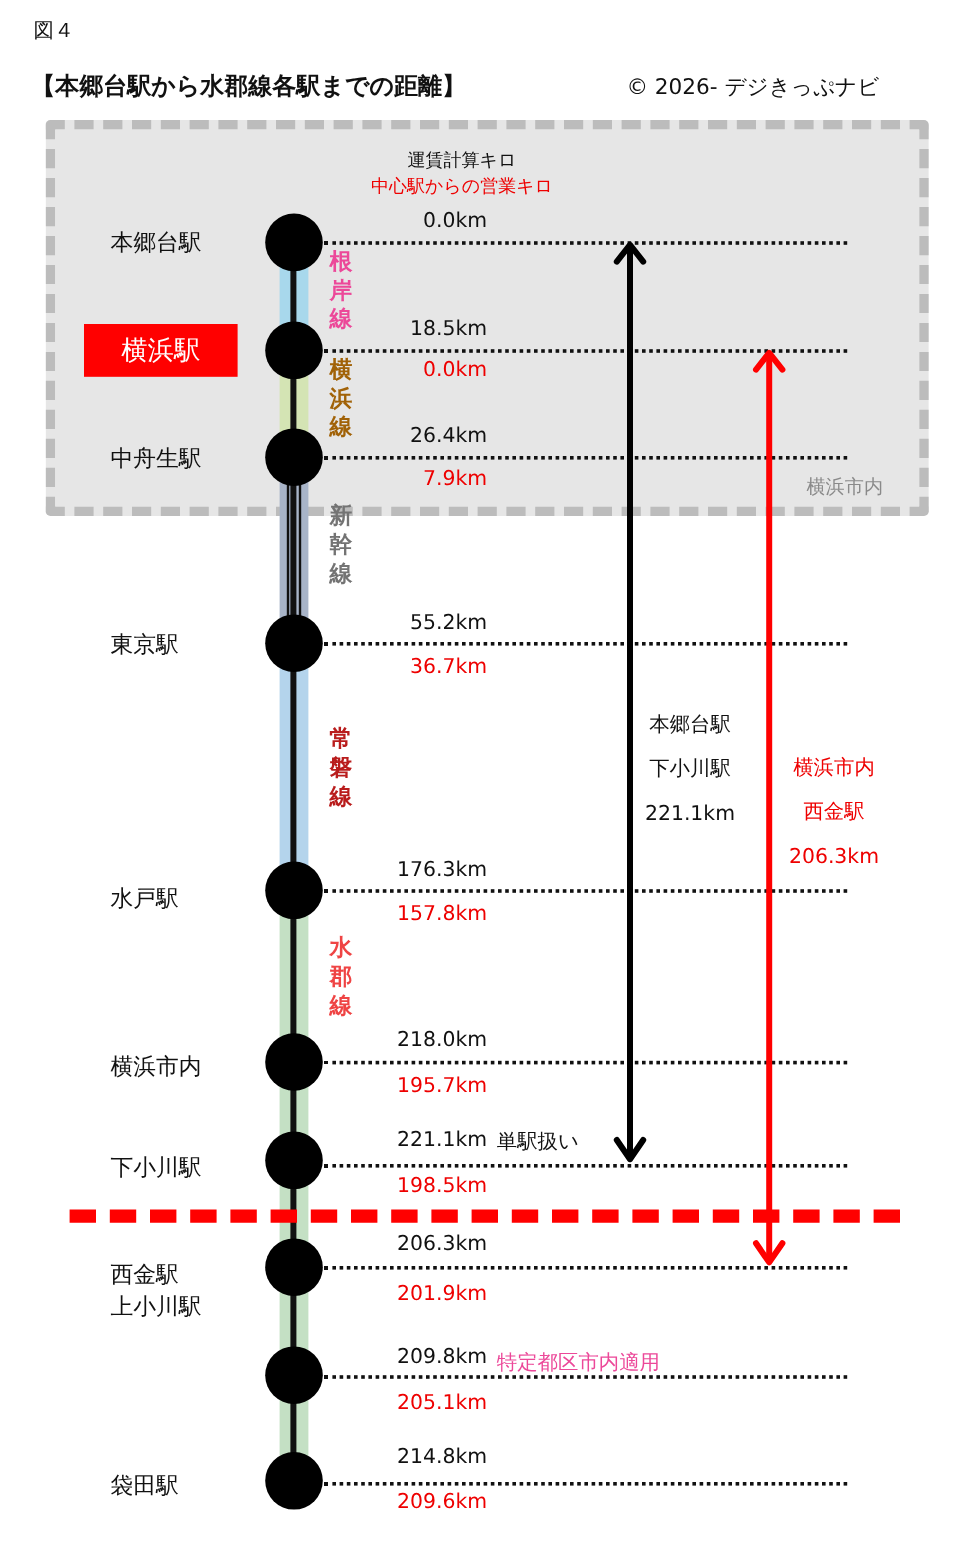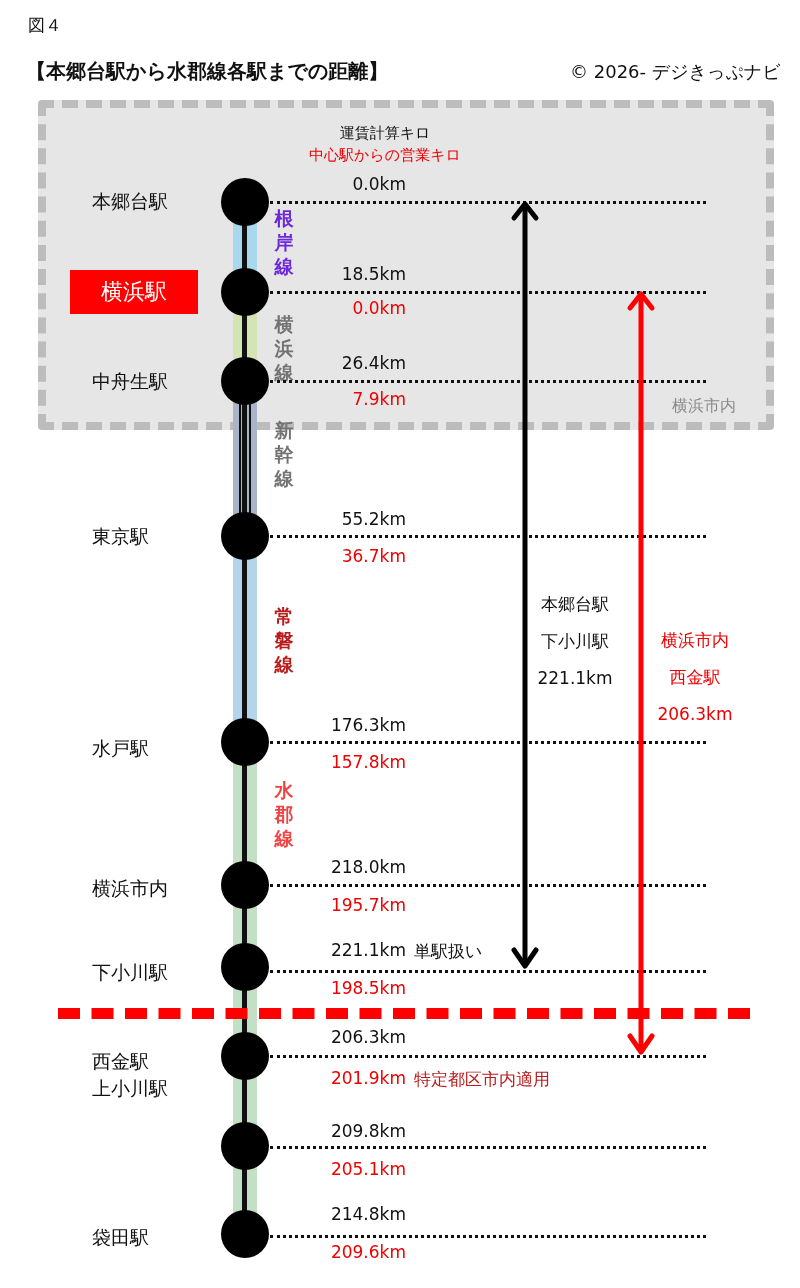--- a/index.html
+++ b/index.html
@@ -1,21 +1,21 @@
 <!DOCTYPE html>
 <html><head>
 <meta charset="utf-8">
 <style>
   html, body { margin:0; padding:0; background:#fff; }
   body { width:800px; height:1288px; position:relative; overflow:hidden;
          font-family:"DejaVu Sans", "Liberation Sans", sans-serif; color:#111; }
   .abs { position:absolute; }
   .fig-label { left:28px; top:14px; font-size:17px; }
   .title { left:26px; top:58px; font-size:20px; font-weight:bold; letter-spacing:0; }
-  .copyright { left:522px; top:60px; font-size:18px;margin-left:48px; }
+  .copyright { left:522px; top:60px; font-size:18px; }
   .city-box { left:38px; top:100px; width:736px; height:330px;
               background:#e6e6e6; border:8px dashed #bcbcbc; box-sizing:border-box; border-radius:4px; }
   .city-label { left:672px; top:396px; font-size:16px; color:#8a8a8a; }
   .hdr1 { left:300px; top:124px; width:170px; text-align:center; font-size:15px; }
   .hdr2 { left:270px; top:146px; width:230px; text-align:center; font-size:15px; color:#e00; }
   .seg-bg { position:absolute; left:233px; width:24px; }
   .seg-core { position:absolute; left:242px; width:5px; background:#111; }
   .node { position:absolute; left:221px; width:48px; height:48px; border-radius:50%; background:#000; }
   .st-name { position:absolute; left:92px; font-size:19px; }
   .st-name.red { left:70px; width:128px; height:44px; background:#f00; color:#fff; font-size:22px;
@@ -43,22 +43,22 @@
 
 <div class="seg-bg" style="top:220px;height:70px;background:#a8d8ec"></div>
 <div class="seg-bg" style="top:310px;height:70px;background:#d4e4b4"></div>
 <div class="seg-bg" style="top:400px;height:135px;background:#a8b4c8"></div>
 <div class="seg-bg" style="top:555px;height:185px;background:#b4d4ec"></div>
 <div class="seg-bg" style="top:760px;height:480px;background:#c4e0c4"></div>
 <div class="seg-core" style="top:200px;height:1035px"></div>
 <div class="abs" style="left:239px;top:400px;width:2px;height:135px;background:#111"></div>
 <div class="abs" style="left:249px;top:400px;width:2px;height:135px;background:#111"></div>
 
-<div class="line-label" style="top:206px;color:#6d28d9">根岸線</div>
-<div class="line-label" style="top:312px;color:#737373">横浜線</div>
+<div class="line-label" style="top:206px;color:#ec4899">根岸線</div>
+<div class="line-label" style="top:296px;color:#a16207">横浜線</div>
 <div class="line-label" style="top:418px;color:#737373">新幹線</div>
 <div class="line-label" style="top:604px;color:#b91c1c">常磐線</div>
 <div class="line-label" style="top:778px;color:#ef4444">水郡線</div>
 
 <div class="node" style="top:178px"></div>
 <div class="st-name" style="top:189px">本郷台駅</div>
 <div class="km-black" style="top:174px">0.0km</div>
 <div class="dots" style="top:201px"></div>
 
 <div class="node" style="top:268px"></div>
@@ -97,21 +97,21 @@
 <div class="note" style="left:414px;top:940px">単駅扱い</div>
 <div class="km-red" style="top:978px">198.5km</div>
 <div class="dots" style="top:970px"></div>
 
 <div class="boundary"></div>
 
 <div class="node" style="top:1032px"></div>
 <div class="st-name" style="top:1049px">西金駅</div>
 <div class="km-black" style="top:1027px">206.3km</div>
 <div class="km-red" style="top:1068px">201.9km</div>
-<div class="note" style="left:414px;top:1068px;color:#b91c1c">特定都区市内適用</div>
+<div class="note" style="left:414px;top:1124px;color:#ec4899">特定都区市内適用</div>
 <div class="dots" style="top:1055px"></div>
 
 <div class="node" style="top:1122px"></div>
 <div class="st-name" style="top:1076px">上小川駅</div>
 <div class="km-black" style="top:1121px">209.8km</div>
 <div class="km-red" style="top:1159px">205.1km</div>
 <div class="dots" style="top:1146px"></div>
 
 <div class="node" style="top:1210px"></div>
 <div class="st-name" style="top:1225px">袋田駅</div>

